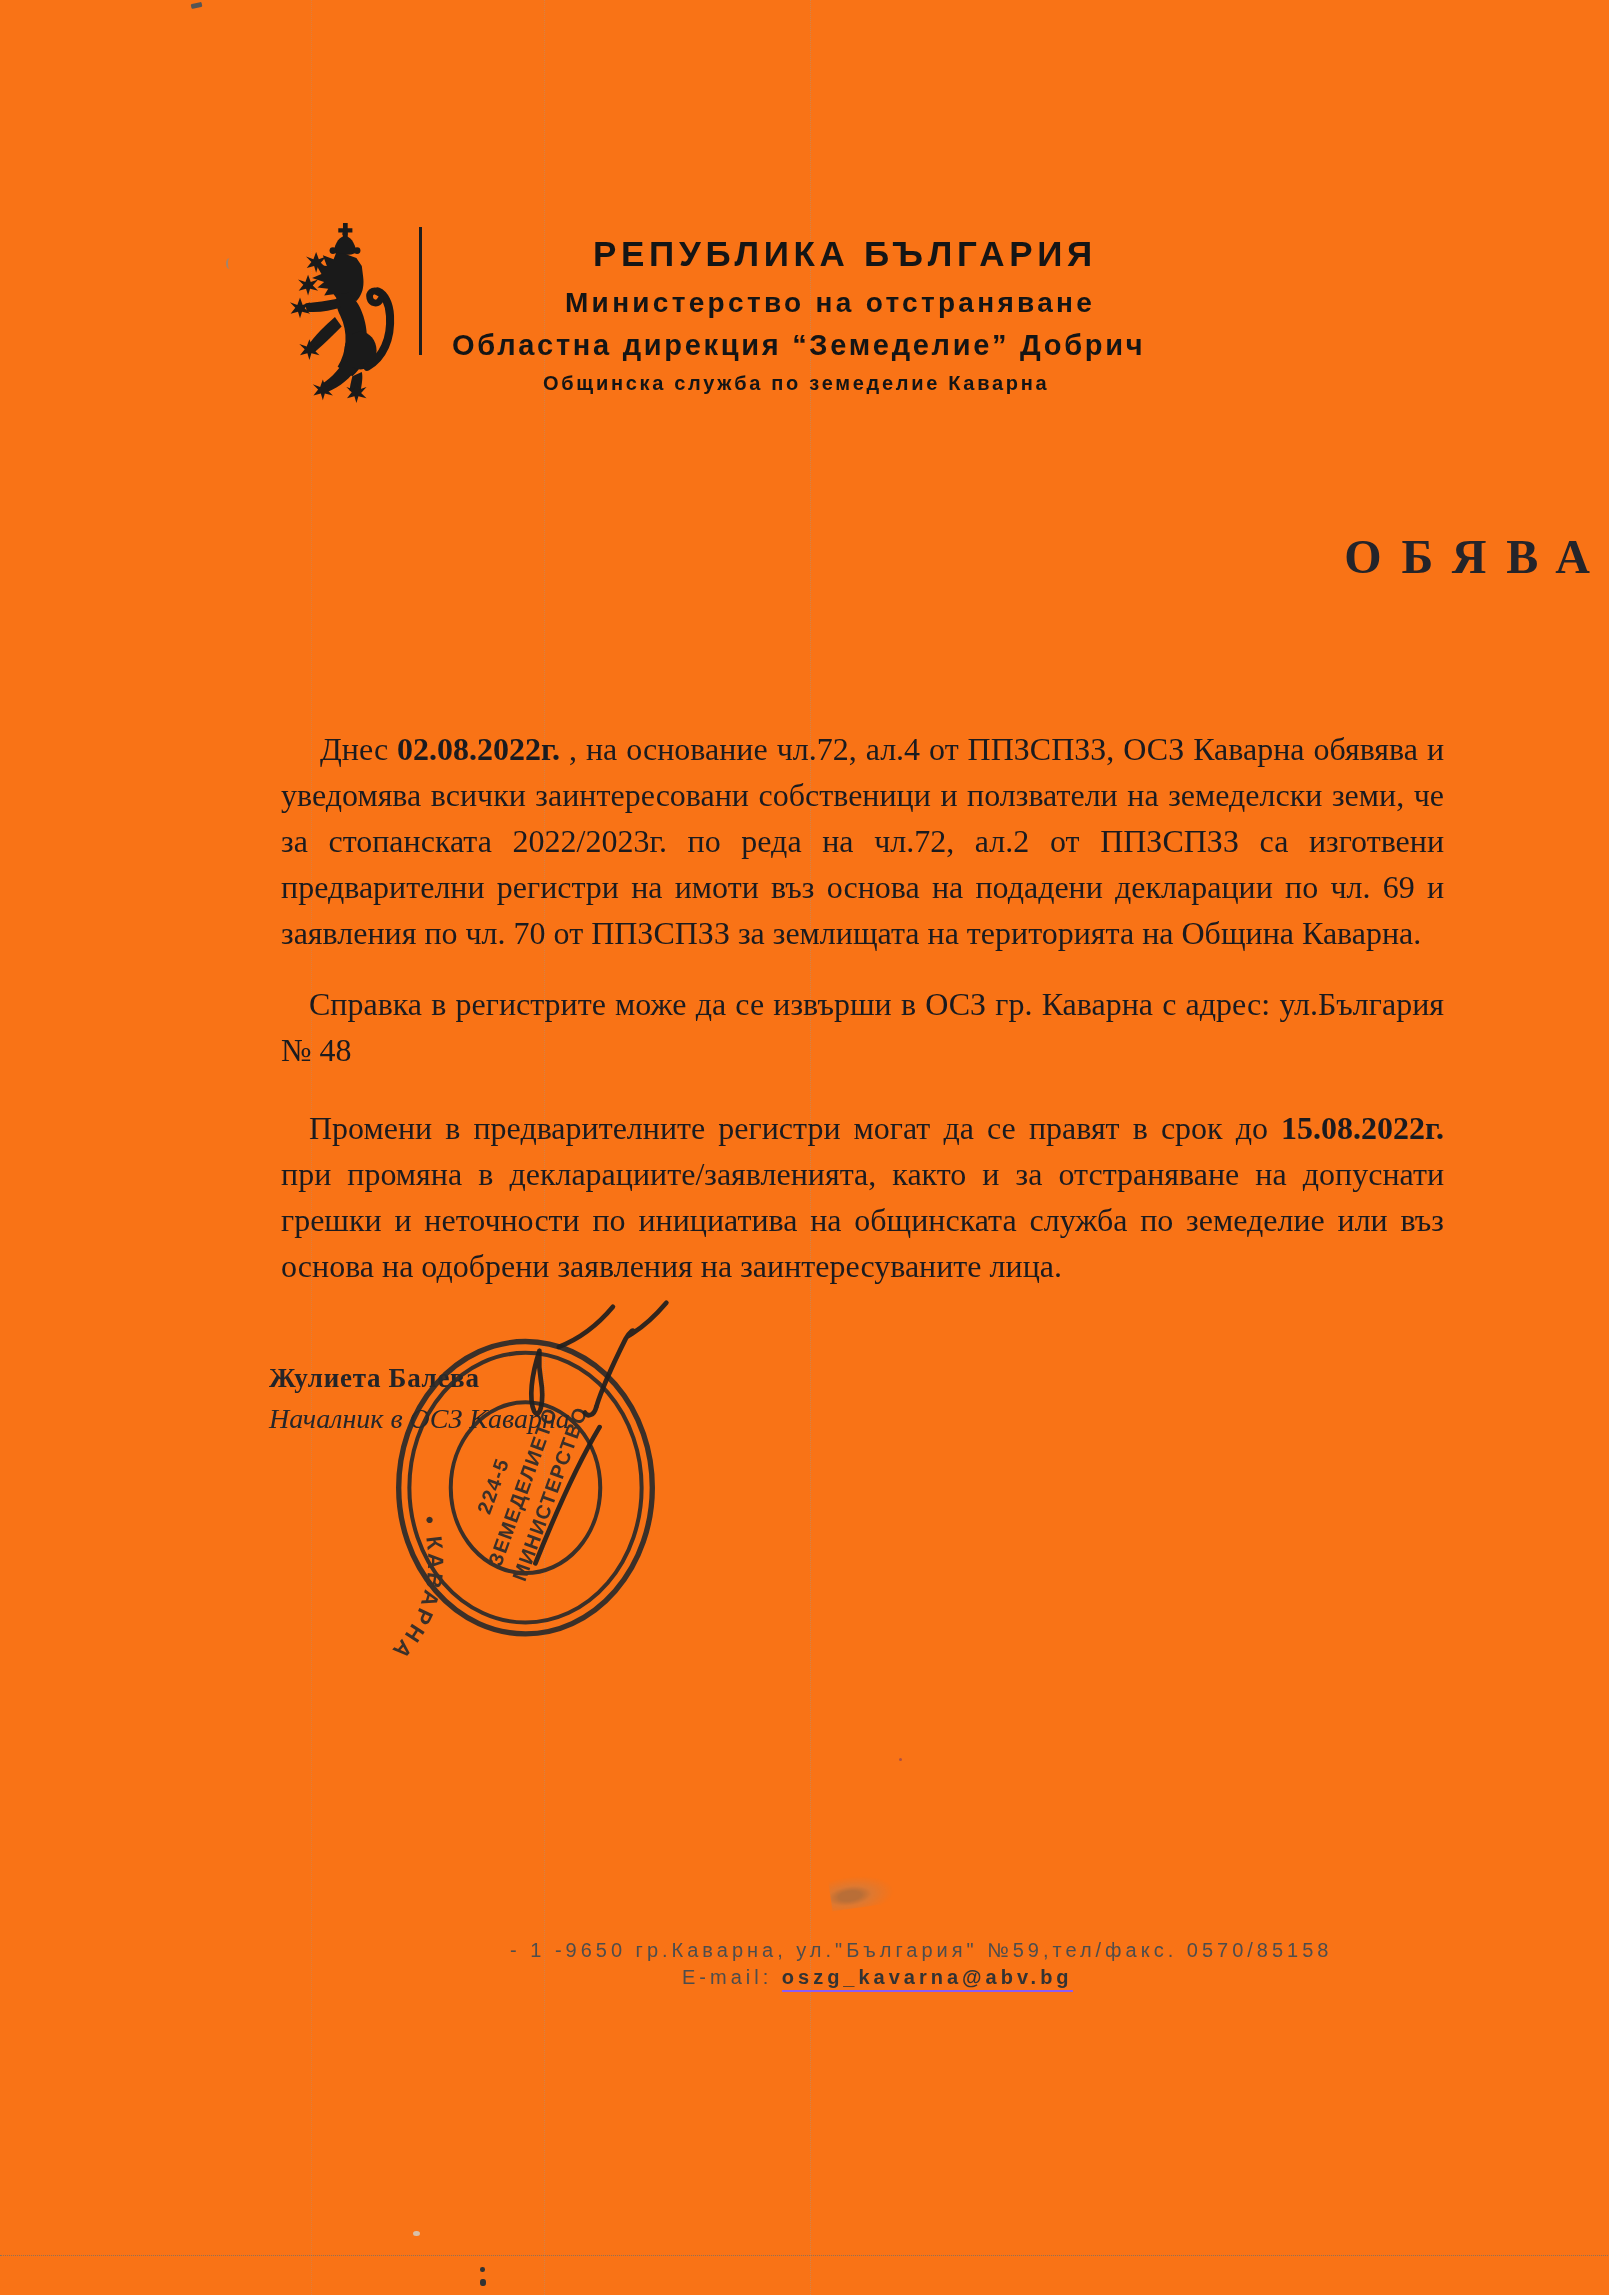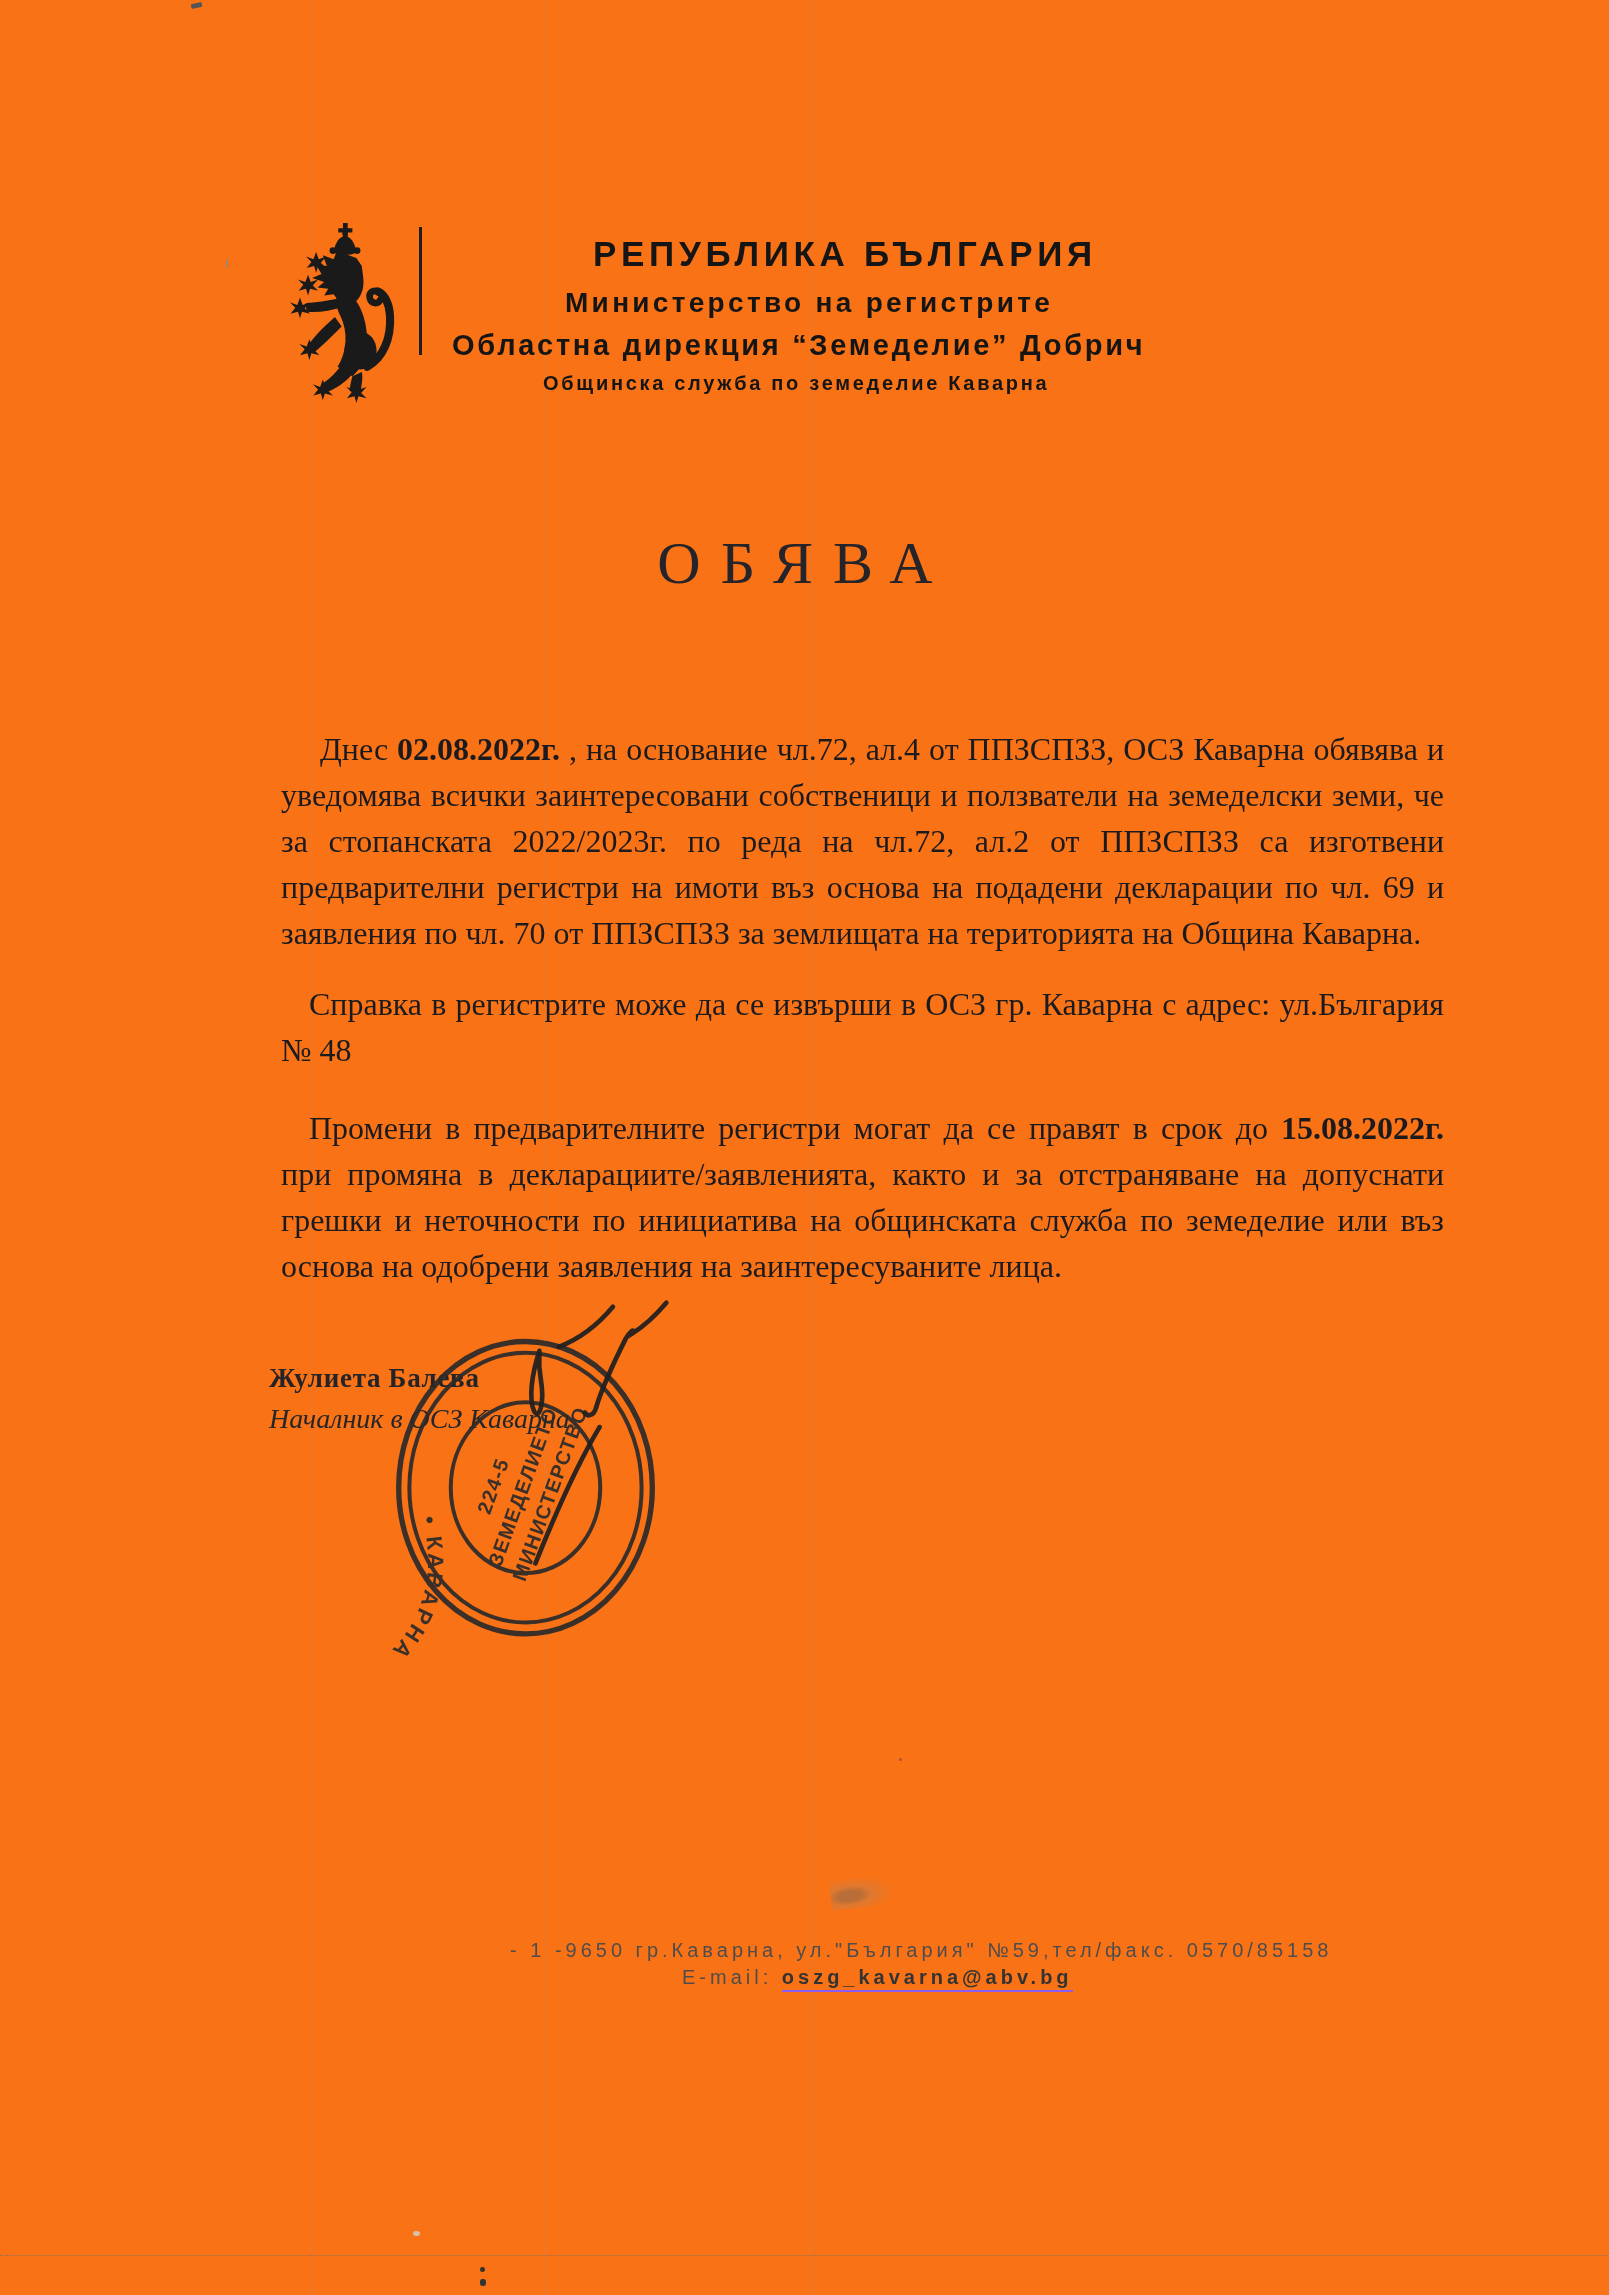--- a/index.html
+++ b/index.html
@@ -11,22 +11,22 @@
   
   .lion{position:absolute; left:281px; top:223px; width:128px; height:180px;}
   .lh-divider{position:absolute; left:419px; top:227px; width:2.7px; height:128px; background:#1e1e1e;}
   .hl{position:absolute; white-space:nowrap; font-family:"Liberation Sans", sans-serif; font-weight:700; color:#151515;}
   .hl1{left:593px; top:234px; font-size:35px; letter-spacing:4.7px;}
   .hl2{left:565px; top:287px; font-size:28px; letter-spacing:3.3px;}
   .hl3{left:452px; top:329px; font-size:29px; letter-spacing:2.7px;}
   .hl4{left:543px; top:372px; font-size:20px; letter-spacing:2.7px;}
   
   .doc-title{
-    position:absolute; left:0; top:529px; width:1610px; text-align:center;
-    font-size:60px; font-weight:400; letter-spacing:20px; color:#24242a;
+    position:absolute; left:0; top:529px; width:1610px; text-align:right;
+    font-size:48px; font-weight:700; letter-spacing:20px; color:#24242a;
   }
   
   .body-block{position:absolute; left:281px; top:726px; width:1163px;}
   .body-block p{
     margin:0 0 25.4px 0; font-size:32px; line-height:46px; text-align:justify;
     text-indent:28px; color:#1b1b1f;
   }
   .body-block p:first-child{text-indent:39px;}
   .body-block p:nth-child(2){margin-bottom:32px;}
   .body-block p:nth-child(3){margin-bottom:29px;}
@@ -116,21 +116,21 @@
 
         <use href="#tuft" x="52" y="58"></use>
         <use href="#tuft" x="40" y="92"></use>
 
         <path d="M128,214 C152,200 164,172 162,138 C161,120 154,106 144,102" fill="none" stroke="#1a1a1a" stroke-width="12" stroke-linecap="round"></path>
         <path d="M144,102 C136,99 130,104 132,112 C134,120 144,122 148,114" fill="none" stroke="#1a1a1a" stroke-width="10" stroke-linecap="round"></path>
       </g>
     </svg>
     <div class="lh-divider"></div>
     <div class="hl hl1">РЕПУБЛИКА БЪЛГАРИЯ</div>
-    <div class="hl hl2">Министерство на регистрите</div>
+    <div class="hl hl2">Министерство на отстраняване</div>
     <div class="hl hl3">Областна дирекция “Земеделие” Добрич</div>
     <div class="hl hl4">Общинска служба по земеделие Каварна</div>
   </header>
 
   <div class="doc-title">ОБЯВА</div>
 
   <main class="body-block">
       <p><span>Днес </span><span class="b">02.08.2022г.</span><span> , на основание чл.72, ал.4 от ППЗСПЗЗ, ОСЗ Каварна обявява и уведомява всички заинтересовани собственици и ползватели на земеделски земи, че за стопанската 2022/2023г. по реда на чл.72, ал.2 от ППЗСПЗЗ са изготвени предварителни регистри на имоти въз основа на подадени декларации по чл. 69 и заявления по чл. 70 от ППЗСПЗЗ за землищата на територията на Община Каварна.</span></p>
       <p><span>Справка в регистрите може да се извърши в ОСЗ гр. Каварна с адрес: ул.България № 48</span></p>
       <p><span>Промени в предварителните регистри могат да се правят в срок до </span><span class="b">15.08.2022г.</span><span> при промяна в декларациите/заявленията, както и за отстраняване на допуснати грешки и неточности по инициатива на общинската служба по земеделие или въз основа на одобрени заявления на заинтересуваните лица.</span></p>

